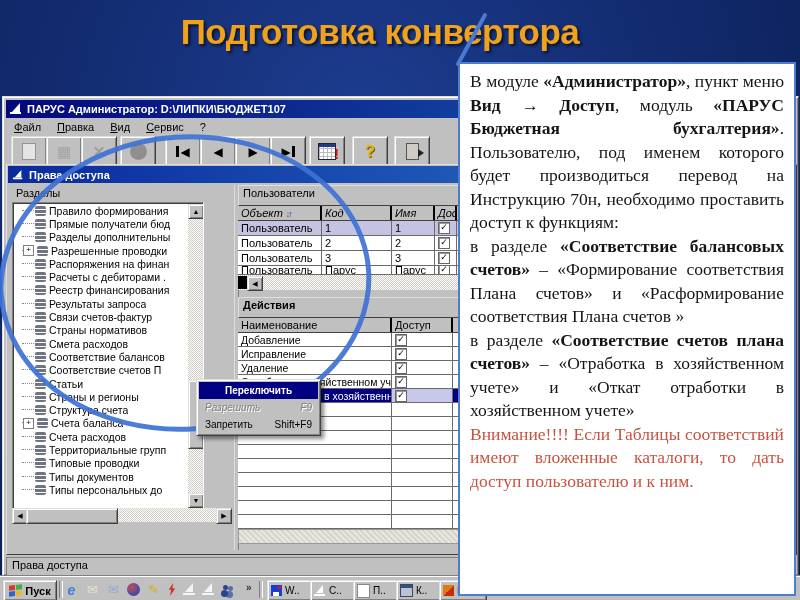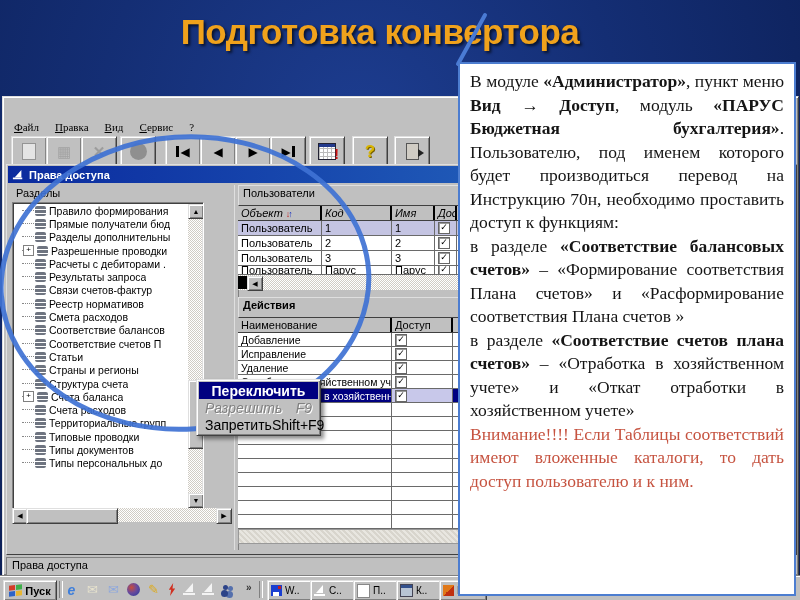--- a/index.html
+++ b/index.html
@@ -19,21 +19,21 @@
   #app-window{position:absolute;left:2px;top:96px;width:795px;height:478px;
     background:#c0c0c0;border:1px solid;border-color:#dfdfdf #404040 #404040 #dfdfdf;
     box-shadow:inset 1px 1px 0 #fff, inset -1px -1px 0 #808080;font-size:11px;color:#000;}
   #app-titlebar{position:absolute;left:3px;top:3px;right:3px;height:18px;
     background:linear-gradient(90deg,#04087c 0%,#1b64b8 100%);
     display:flex;align-items:center;padding-left:4px;color:#fff;font-weight:bold;}
   .sail{width:12px;height:12px;position:relative;display:inline-block;margin-right:5px;flex:0 0 auto;}
   .sail::before{content:"";position:absolute;left:2px;top:0;border-left:8px solid transparent;border-bottom:9px solid #fff;}
   .sail::after{content:"";position:absolute;left:0;bottom:1px;width:11px;height:2px;background:#fff;}
   #app-menubar{position:absolute;left:3px;top:22px;right:3px;height:16px;display:flex;align-items:center;}
-  .menu-item{padding:1px 8px 2px 8px;cursor:default;font-family:Liberation Serif, serif;}
+  .menu-item{padding:1px 8px 2px 8px;cursor:default;}
   .menu-item .hk{text-decoration:underline;}
   
   #app-toolbar{position:absolute;left:3px;top:38px;right:3px;height:32px;}
   .tbtn{position:absolute;top:1px;width:34px;height:29px;display:flex;align-items:center;justify-content:center;}
   .ico-page{width:12px;height:15px;background:#e8e8e8;border:1px solid #909090;}
   .ico-grid{font-size:15px;color:#a2a2a2;line-height:15px;}
   .ico-x{font-size:15px;font-weight:bold;color:#9c9c9c;}
   .ico-circle{width:17px;height:17px;border-radius:50%;background:#8f8f8f;}
   .ico-nav{font-size:12px;color:#000;display:flex;align-items:center;gap:1px;}
   .ico-nav .bar{width:3px;height:11px;background:#000;}
@@ -96,21 +96,21 @@
   .mini-hscroll{position:relative;height:15px;background:#d8d4cc;
     background-image:repeating-conic-gradient(#fff 0 25%, #d0ccc4 0 50%);background-size:2px 2px;}
   .mini-black{position:absolute;left:0;top:1px;width:9px;height:13px;background:#000;}
   .mini-left{position:absolute;left:9px;top:1px;width:14px;height:13px;font-size:7px;line-height:13px;text-align:center;}
   .hatch-strip{height:13px;background:repeating-linear-gradient(45deg,#e8e6e0 0 2px,#d8d5cd 2px 4px);
     border:1px solid #999;}
   
   #context-menu{position:absolute;left:193px;top:282px;width:119px;z-index:50;
     background:#c0c0c0;border:1px solid;border-color:#dfdfdf #404040 #404040 #dfdfdf;
     box-shadow:inset 1px 1px 0 #fff, inset -1px -1px 0 #808080, 3px 3px 4px rgba(0,0,0,.45);padding:2px;}
-  .cm-item{height:17px;display:flex;align-items:center;padding:0 6px;font-size:14px;}
+  .cm-item{height:17px;display:flex;align-items:center;padding:0 6px;font-size:10px;}
   .cm-item .sc{margin-left:auto;}
   .cm-hl{background:#000080;color:#fff;font-weight:bold;justify-content:center;}
   .cm-dis{color:#818181;text-shadow:1px 1px 0 #fff;font-style:italic;}
   
   #status-bar{position:absolute;left:2px;bottom:2px;right:2px;height:17px;background:#c0c0c0;}
   #status-cell{position:absolute;left:1px;top:1px;width:450px;height:15px;
     border:1px solid;border-color:#808080 #fff #fff #808080;padding:1px 5px;background:#c0c0c0;}
   
   #taskbar{position:absolute;left:0;top:576px;width:792px;height:24px;background:#c0c0c0;
     border-top:1px solid #fff;box-shadow:0 -1px 0 #808080;font-size:10px;padding-left:24px;}
@@ -157,20 +157,24 @@
   #annotation{position:absolute;left:0;top:0;width:800px;height:600px;z-index:40;pointer-events:none;}
 </style>
 </head>
 <body>
 
 <div id="slide">
 
   <div id="slide-title">Подготовка конвертора</div>
 
   <div id="app-window">
+    <div id="app-titlebar">
+      <span class="sail"></span>
+      <span>ПАРУС Администратор: D:\ЛИПКИ\БЮДЖЕТ107</span>
+    </div>
     <div id="app-menubar">
         <span class="menu-item"><span class="hk">Ф</span>айл</span>
         <span class="menu-item"><span class="hk">П</span>равка</span>
         <span class="menu-item"><span class="hk">В</span>ид</span>
         <span class="menu-item"><span class="hk">С</span>ервис</span>
         <span class="menu-item">?</span>
       </div>
     <div id="app-toolbar">
       <div class="tbtn raised" style="left:5px;opacity:.9">
           <span class="ico-page"></span>
@@ -235,36 +239,46 @@
             </div>
             <div class="tree-item">
               <span class="tree-dash"></span>
               <span class="plusbox">+</span>
               <span class="tree-ico"></span>
               <span class="tree-label">Разрешенные проводки</span>
             </div>
             <div class="tree-item">
               <span class="tree-dash"></span>
               <span class="tree-ico"></span>
+              <span class="tree-label">Распоряжения на финан</span>
+            </div>
+            <div class="tree-item">
+              <span class="tree-dash"></span>
+              <span class="tree-ico"></span>
               <span class="tree-label">Расчеты с дебиторами .</span>
             </div>
             <div class="tree-item">
               <span class="tree-dash"></span>
               <span class="tree-ico"></span>
+              <span class="tree-label">Реестр финансирования</span>
+            </div>
+            <div class="tree-item">
+              <span class="tree-dash"></span>
+              <span class="tree-ico"></span>
               <span class="tree-label">Результаты запроса</span>
             </div>
             <div class="tree-item">
               <span class="tree-dash"></span>
               <span class="tree-ico"></span>
               <span class="tree-label">Связи счетов-фактур</span>
             </div>
             <div class="tree-item">
               <span class="tree-dash"></span>
               <span class="tree-ico"></span>
-              <span class="tree-label">Реестр нормативов</span>
+              <span class="tree-label">Страны нормативов</span>
             </div>
             <div class="tree-item">
               <span class="tree-dash"></span>
               <span class="tree-ico"></span>
               <span class="tree-label">Смета расходов</span>
             </div>
             <div class="tree-item">
               <span class="tree-dash"></span>
               <span class="tree-ico"></span>
               <span class="tree-label">Соответствие балансов</span>

